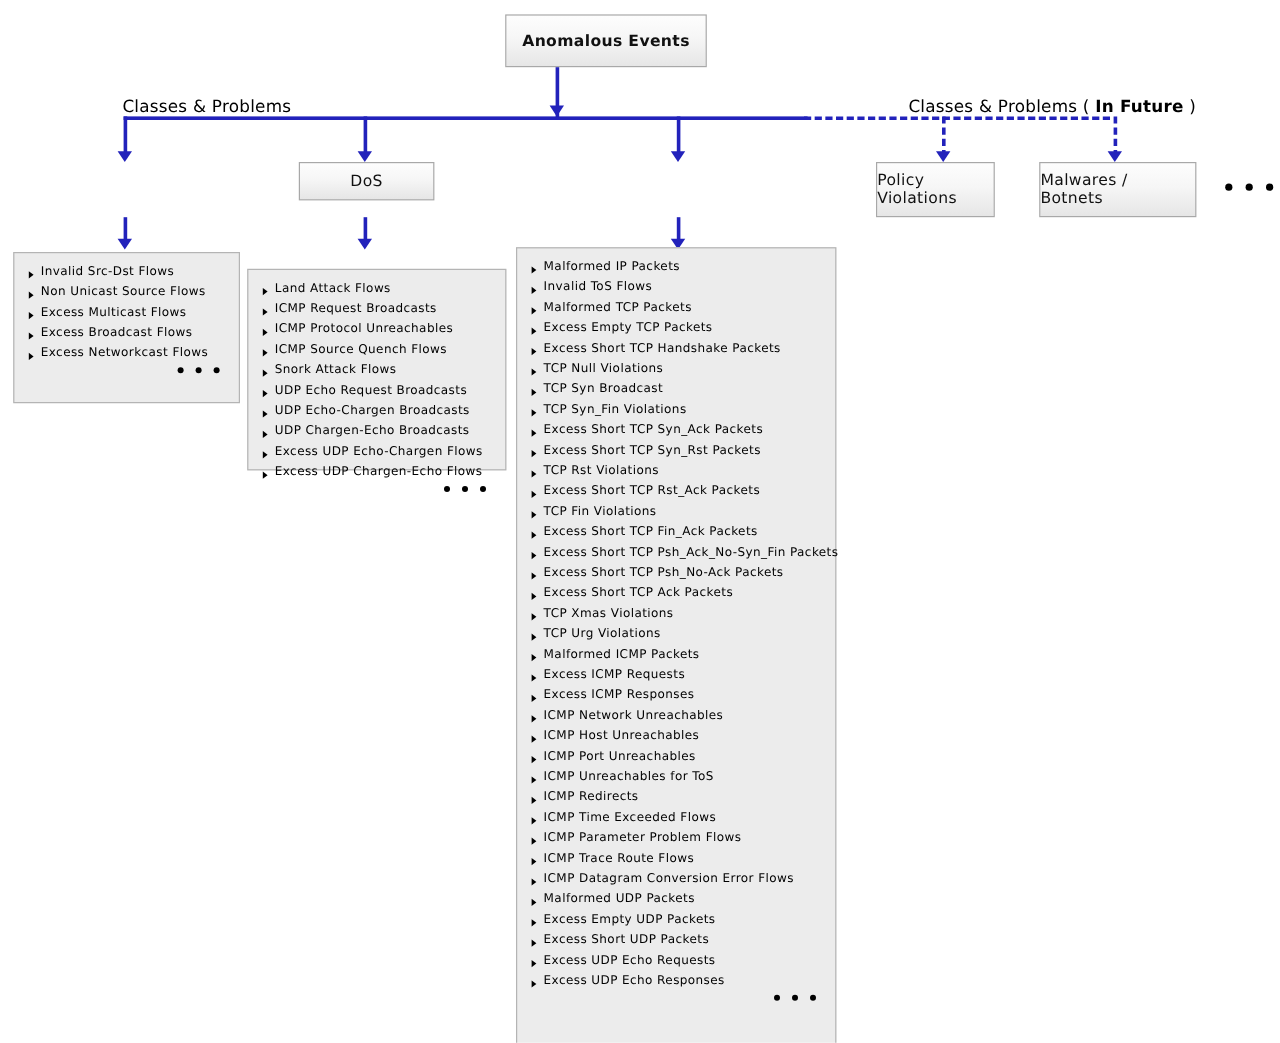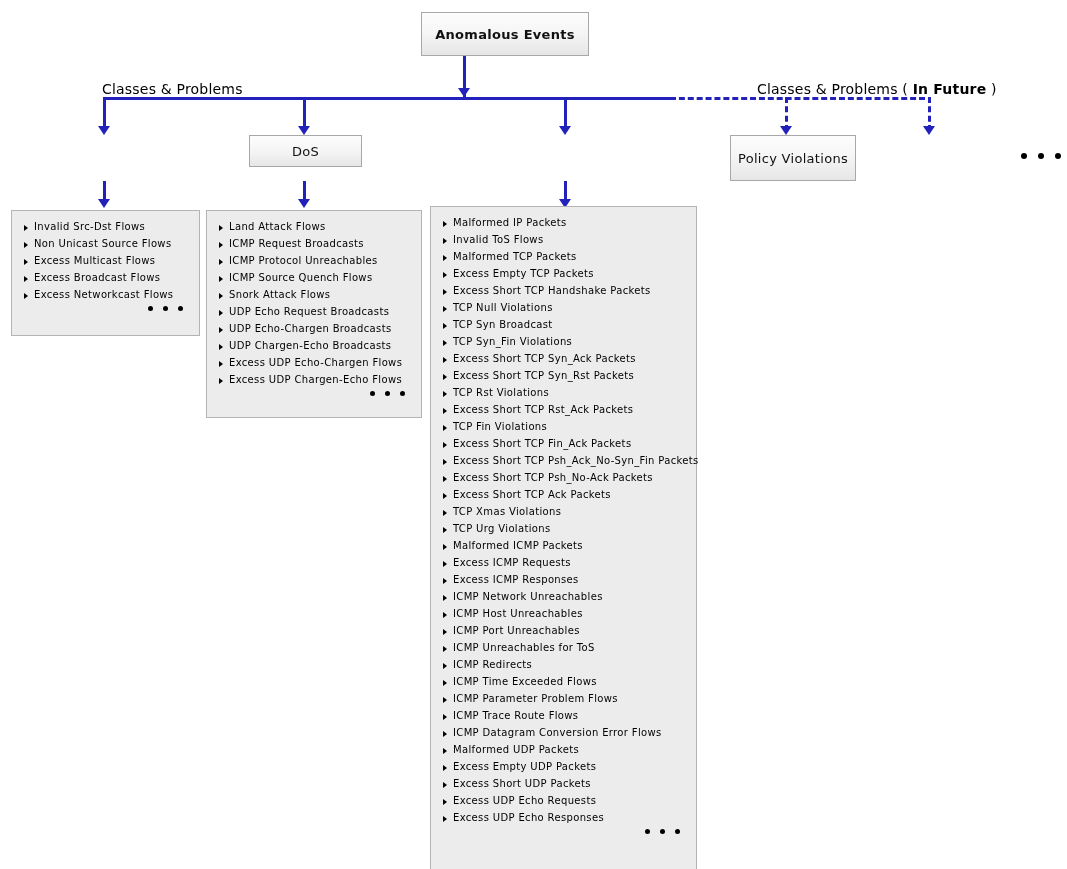--- a/index.html
+++ b/index.html
@@ -28,21 +28,21 @@
 
   
   .listbox{
     position:absolute;
     box-sizing:border-box;
     border:1px solid #b4b4b4;
     background:#ececec;
     padding:10px 8px 8px 10px;
   }
   .item{
-    display:flex;align-items:center;
+    display:flex;align-items:flex-end;
     font-size:10px;
     line-height:11px;
     margin-bottom:6px;
     white-space:nowrap;
     letter-spacing:.35px;
   }
   .bullet{
     display:inline-block;
     width:0;height:0;
     border-left:4px solid #000;
@@ -135,24 +135,27 @@
 
   <div class="dash-v" style="left:928px;top:97px;height:34px;"></div>
   <div class="arrow" style="left:923px;top:126px;"></div>
 
 
   <div class="node" style="left:249px;top:135px;width:113px;height:32px;">
     <span>DoS</span>
   </div>
 
 
-  <div class="node" style="left:730px;top:135px;width:126px;height:46px;">
+  <div class="node" style="left:730px;top:135px;width:99px;height:46px;">
     <span>Policy Violations</span>
   </div>
 
+  <div class="node" style="left:866px;top:135px;width:131px;height:46px;">
+    <span>Malwares / Botnets</span>
+  </div>
 
   <div class="ellipsis-standalone" style="left:1021px;top:153px;">
     <i></i>
     <i></i>
     <i></i>
   </div>
 
   <div class="ln v" style="left:103px;top:181px;height:22px;"></div>
   <div class="arrow" style="left:98px;top:199px;"></div>
 
@@ -183,21 +186,21 @@
         <span class="bullet"></span>
         <span>Excess Networkcast Flows</span>
       </div>
       <div class="ellipsis">
         <i></i>
         <i></i>
         <i></i>
       </div>
     </div>
 
-  <div class="listbox" id="list-dos" style="left:206px;top:210px;width:216px;height:208px;">
+  <div class="listbox" id="list-dos" style="left:206px;top:224px;width:216px;height:168px;">
       <div class="item">
         <span class="bullet"></span>
         <span>Land Attack Flows</span>
       </div>
       <div class="item">
         <span class="bullet"></span>
         <span>ICMP Request Broadcasts</span>
       </div>
       <div class="item">
         <span class="bullet"></span>

